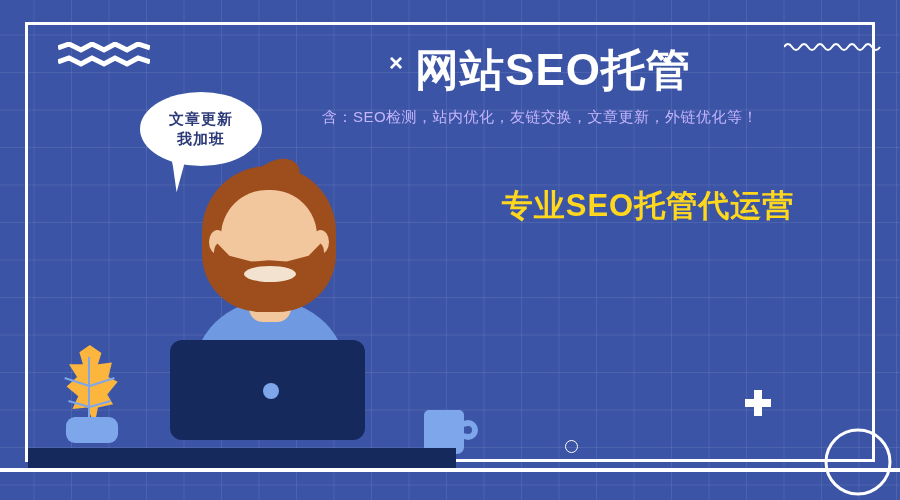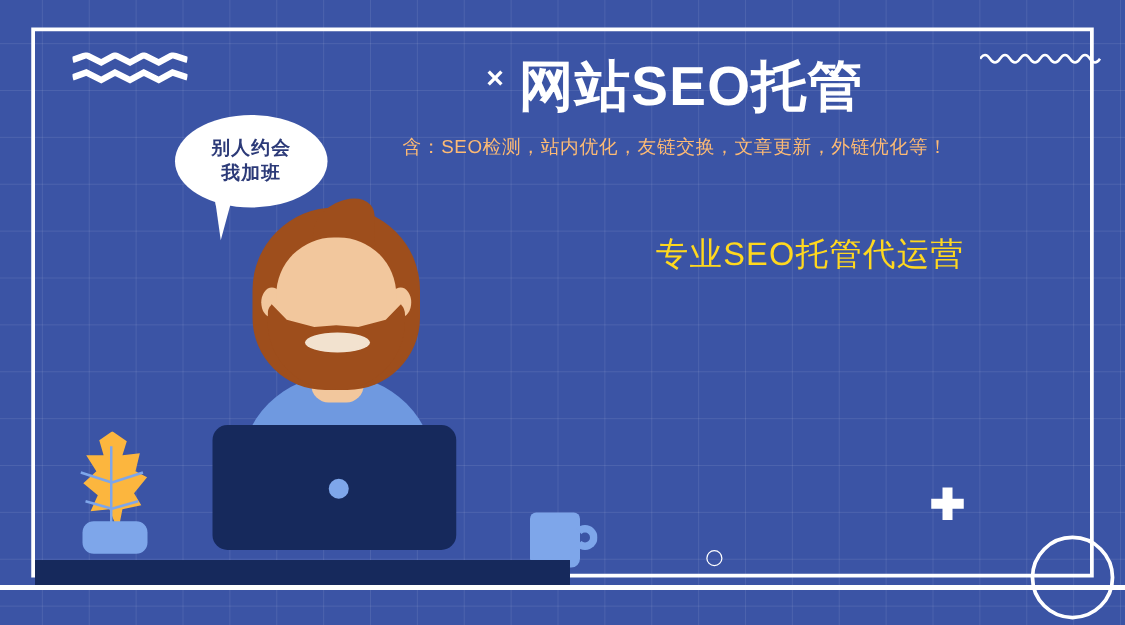--- a/index.html
+++ b/index.html
@@ -63,31 +63,31 @@
     color:#ffffff; font-size:44px; font-weight:700;
     letter-spacing:1px; line-height:1.08;
     white-space:nowrap;
   }
   #main-title .x-mark {
     font-size:24px; font-weight:700; vertical-align:14px;
     margin-right:12px; letter-spacing:0;
   }
   #subtitle {
     margin-top:14px;
-    color:#fdba74; font-size:15px; font-weight:400;
+    color:#c4b5fd; font-size:15px; font-weight:400;
     letter-spacing:0.5px; white-space:nowrap;
   }
 
   
   #slogans {
     position:absolute; left:418px; top:190px; width:460px;
     text-align:center;
   }
   .slogan {
-    color:#ffd81e; font-size:26px; font-weight:400;
+    color:#ffd81e; font-size:31px; font-weight:700;
     letter-spacing:1px; line-height:1; white-space:nowrap;
   }
   #slogan-0 { margin-bottom:37px; }
   #slogan-1 { margin-bottom:37px; }
 
   
   #speech-bubble {
     position:absolute; left:140px; top:92px;
     width:122px; height:74px;
     background:#ffffff; border-radius:50%/50%;
@@ -228,21 +228,21 @@
     <div id="main-title"><span class="x-mark">×</span><span>网站SEO托管</span></div>
     <div id="subtitle">含：SEO检测，站内优化，友链交换，文章更新，外链优化等！</div>
   </div>
 
   <div id="slogans">
     <div class="slogan" id="slogan-0">专业SEO托管代运营</div>
   </div>
 
   <div id="bubble-tail"></div>
   <div id="speech-bubble">
-    <div class="bubble-line">别人约会</div>
+    <div class="bubble-line">文章更新</div>
     <div class="bubble-line">我加班</div>
   </div>
 
   <div id="person">
     <div id="body-shape"></div>
     <div id="neck"></div>
     <div id="hair-back"></div>
     <div id="hair-tuft"></div>
     <div class="ear" id="ear-left"></div>
     <div class="ear" id="ear-right"></div>

